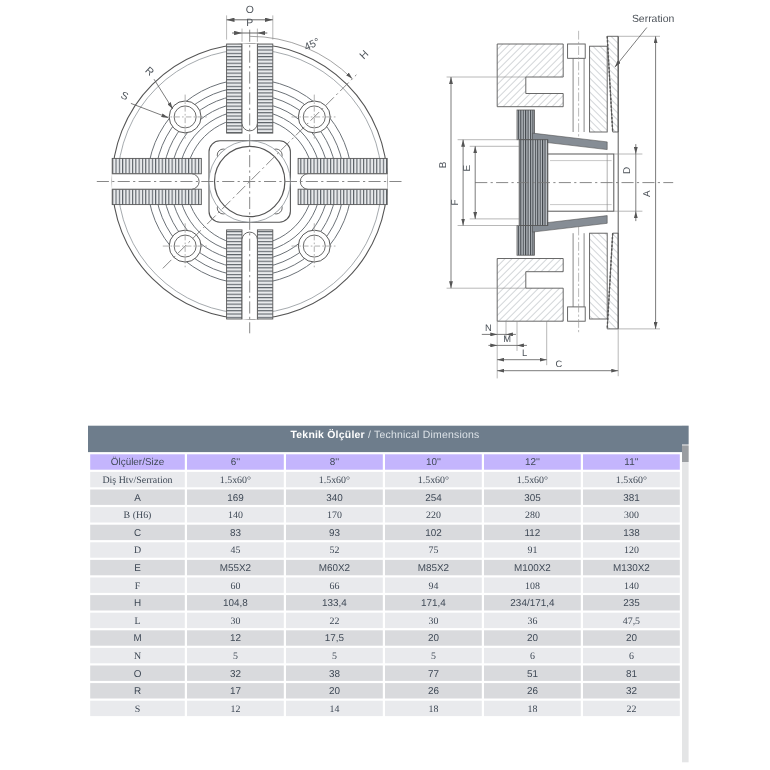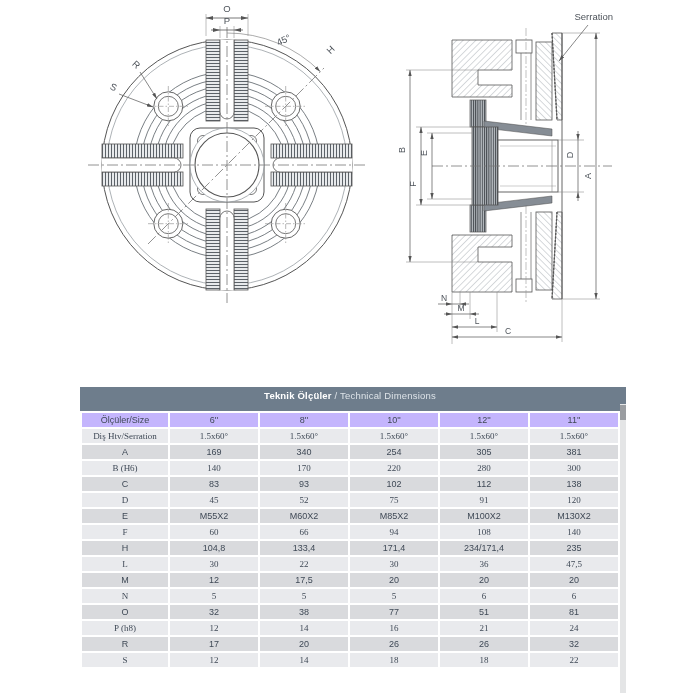--- a/index.html
+++ b/index.html
@@ -398,28 +398,20 @@
                 <td>6</td>
               </tr>
               <tr class="dark">
                 <td class="c1">O</td>
                 <td>32</td>
                 <td>38</td>
                 <td>77</td>
                 <td>51</td>
                 <td>81</td>
               </tr>
-              <tr class="light">
-                <td class="c1">P (h8)</td>
-                <td>12</td>
-                <td>14</td>
-                <td>16</td>
-                <td>21</td>
-                <td>24</td>
-              </tr>
               <tr class="dark">
                 <td class="c1">R</td>
                 <td>17</td>
                 <td>20</td>
                 <td>26</td>
                 <td>26</td>
                 <td>32</td>
               </tr>
               <tr class="light">
                 <td class="c1">S</td>

